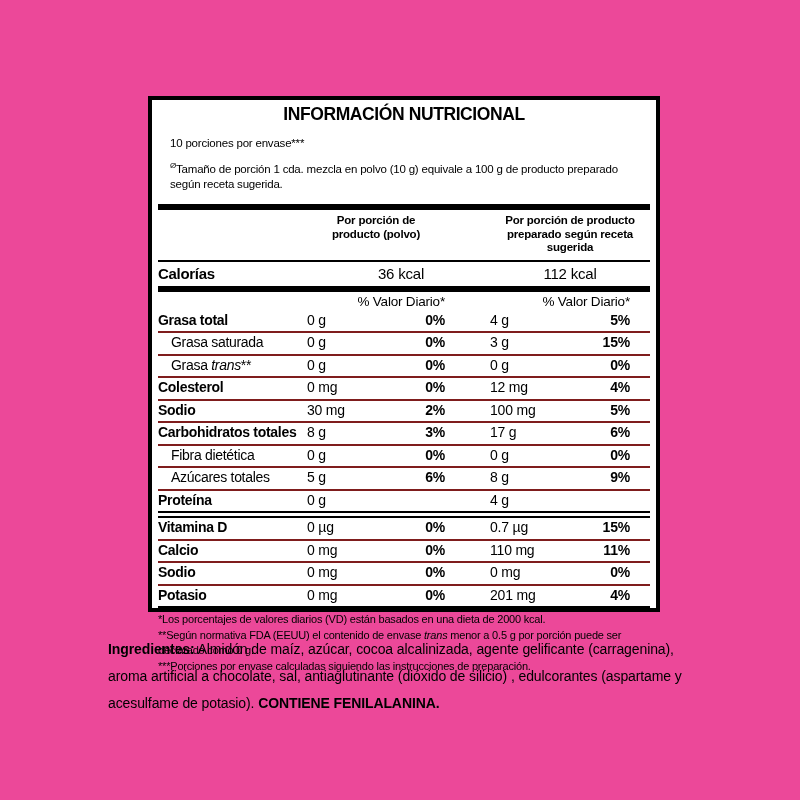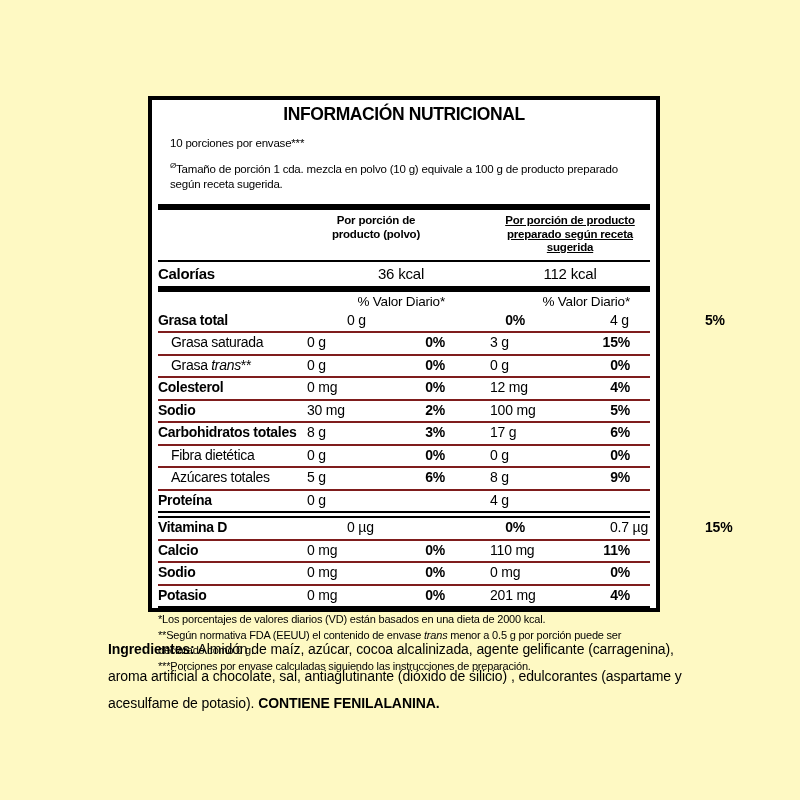--- a/index.html
+++ b/index.html
@@ -5,21 +5,21 @@
   html, body {
     margin: 0;
     padding: 0;
     width: 800px;
     height: 800px;
     background: #ffffff;
     font-family: "Liberation Sans", sans-serif;
     color: #000;
     -webkit-font-smoothing: antialiased;
   }
-  .canvas { position: relative; width: 800px; height: 800px; background: #fef9c3; overflow: hidden; }
+  .canvas { position: relative; width: 800px; height: 800px; background: #ec4899; overflow: hidden; }
 
   
   .nf-box {
     position: absolute;
     left: 148px; top: 96px;
     width: 512px; height: 516px;
     border: 4px solid #000;
     box-sizing: border-box;
     padding: 2px 6px 0 6px;
     background: #fff;
@@ -48,21 +48,21 @@
 
   
   .grid3 { display: grid; grid-template-columns: 149px 138px 1fr; }
   .hdr-row {
     font-weight: bold;
     font-size: 11.5px;
     line-height: 13.5px;
     text-align: center;
     padding: 4px 0 5px 0;
   }
-  .hdr-row .h2 { padding-left: 45px; text-decoration: underline; }
+  .hdr-row .h2 { padding-left: 45px; }
   .cal-row {
     border-top: 2px solid #000;
     font-size: 15px;
     line-height: 19px;
     padding: 2px 0 3px 0;
     align-items: baseline;
   }
   .cal-row .c-lbl { font-weight: bold; letter-spacing: -0.3px; }
   .cal-row .c1 { text-align: center; padding-left: 50px; }
   .cal-row .c2 { text-align: center; padding-left: 45px; }
@@ -80,21 +80,21 @@
     padding: 2px 0 1px 0;
   }
   .dv-row .dv1 { grid-column: 2 / 4; text-align: right; }
   .dv-row .dv2 { grid-column: 4 / 6; text-align: right; padding-right: 20px; }
   .row {
     border-top: 2px solid #7f1d1d;
     font-size: 14px;
     line-height: 17.5px;
     padding: 1px 0 2px 0;
   }
-  .row.nb { border-top: none; gap: 40px; }
+  .row.nb { border-top: none; }
   .lbl { letter-spacing: -0.3px; white-space: nowrap; }
   .b { font-weight: bold; }
   .row.ind .lbl { padding-left: 13px; }
   .amt { font-weight: normal; }
   .amt.a2 { padding-left: 45px; }
   .pct { text-align: right; font-weight: bold; }
   .pct.p2 { padding-right: 20px; }
   .it { font-style: italic; }
 
   .dbl {

